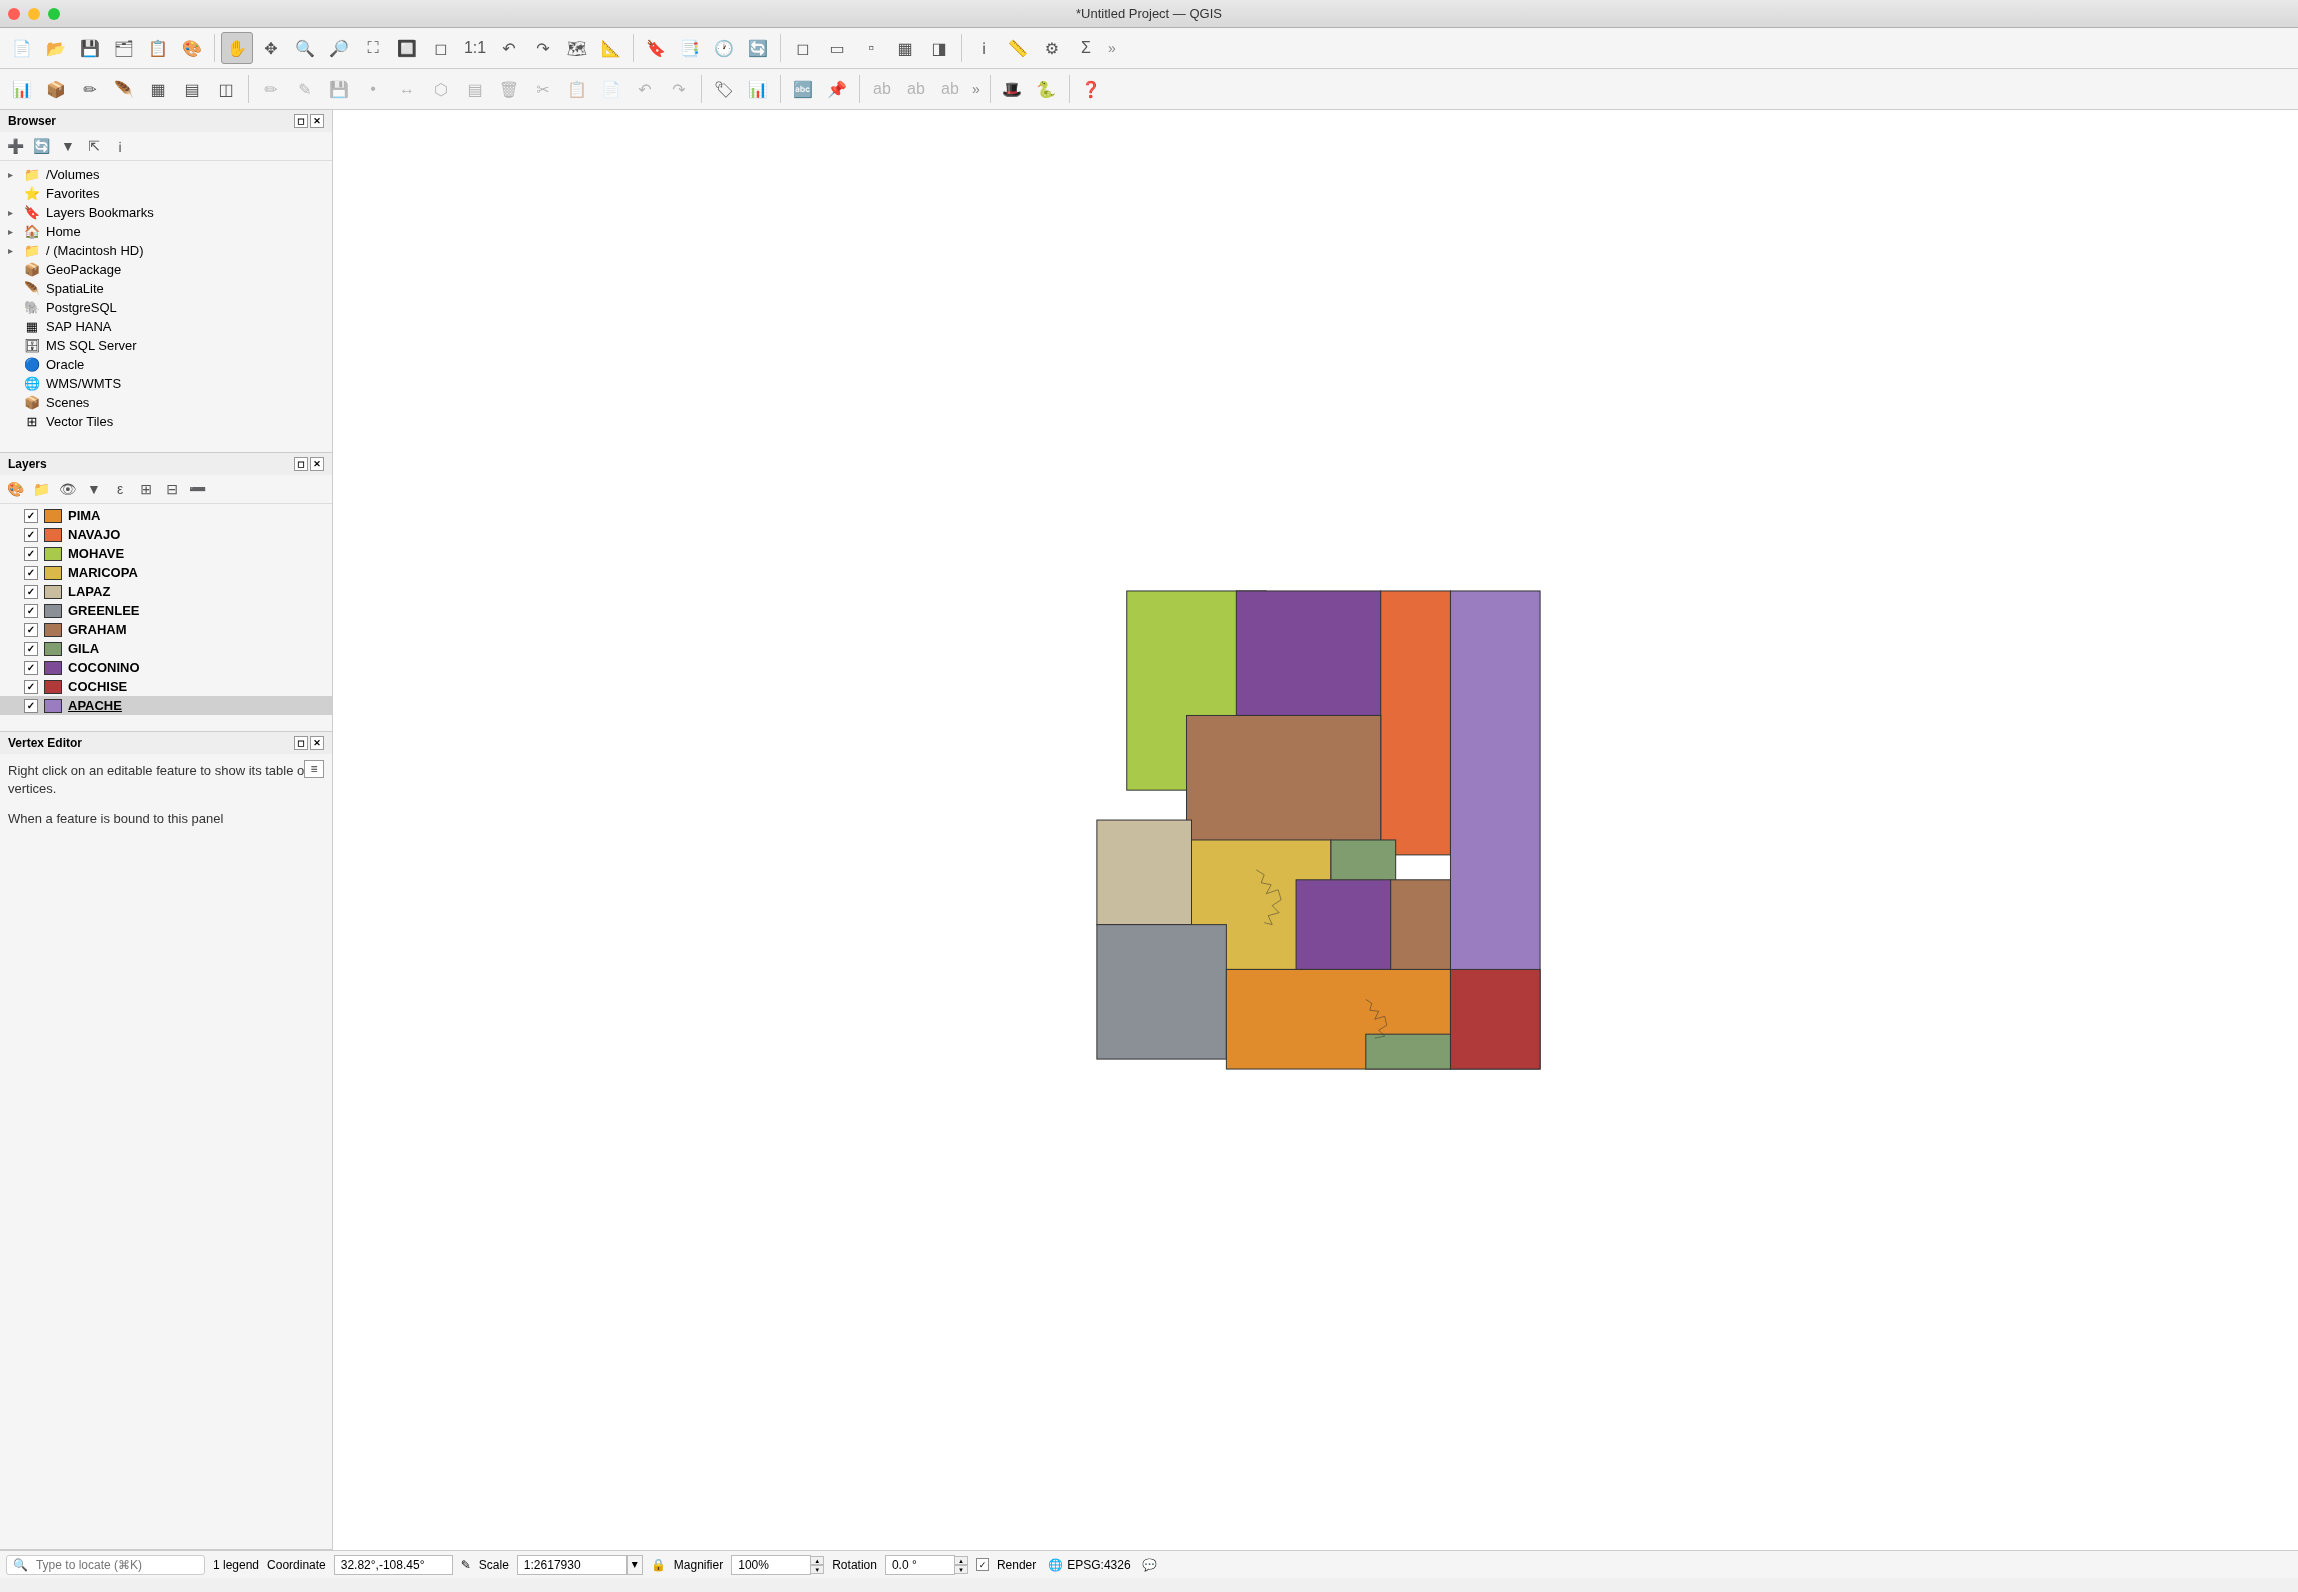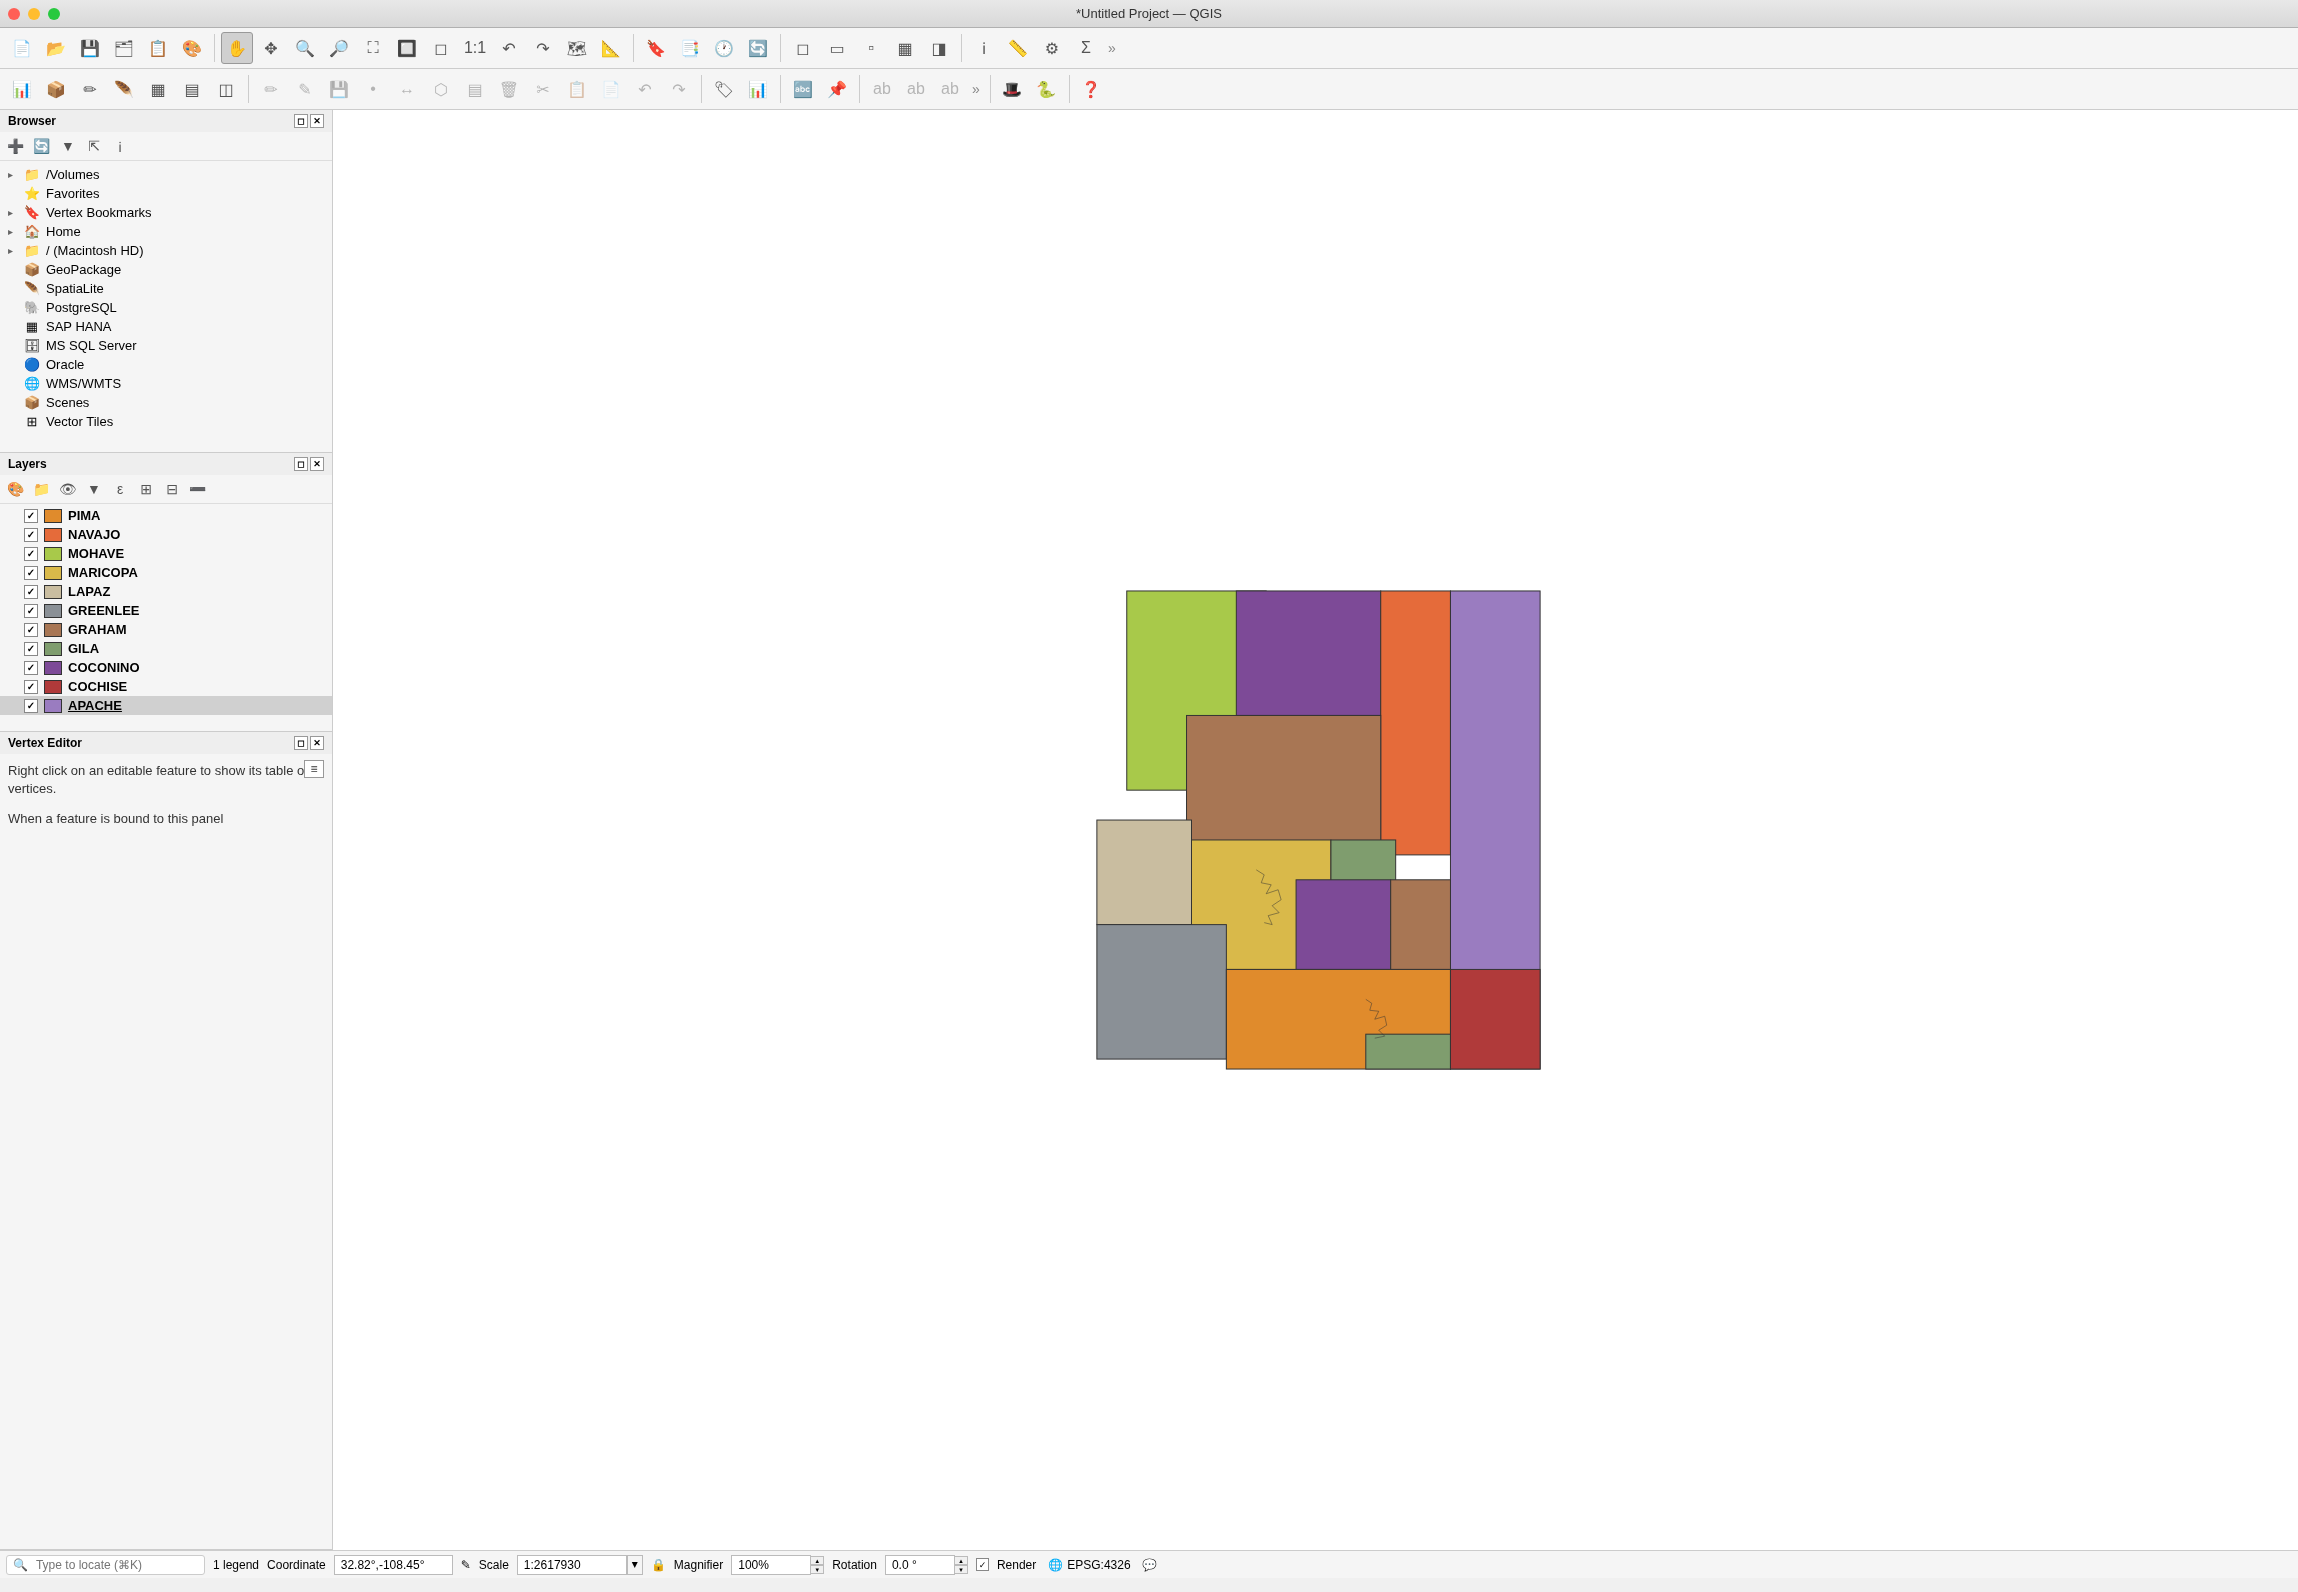--- a/index.html
+++ b/index.html
@@ -166,21 +166,21 @@
             <span>/Volumes</span>
           </div>
           <div class="tree-item">
             <span class="tree-arrow"></span>
             <span class="tree-icon">⭐</span>
             <span>Favorites</span>
           </div>
           <div class="tree-item">
             <span class="tree-arrow">▸</span>
             <span class="tree-icon">🔖</span>
-            <span>Vertex Bookmarks</span>
+            <span>Layers Bookmarks</span>
           </div>
           <div class="tree-item">
             <span class="tree-arrow">▸</span>
             <span class="tree-icon">🏠</span>
             <span>Home</span>
           </div>
           <div class="tree-item">
             <span class="tree-arrow">▸</span>
             <span class="tree-icon">📁</span>
             <span>/ (Macintosh HD)</span>

